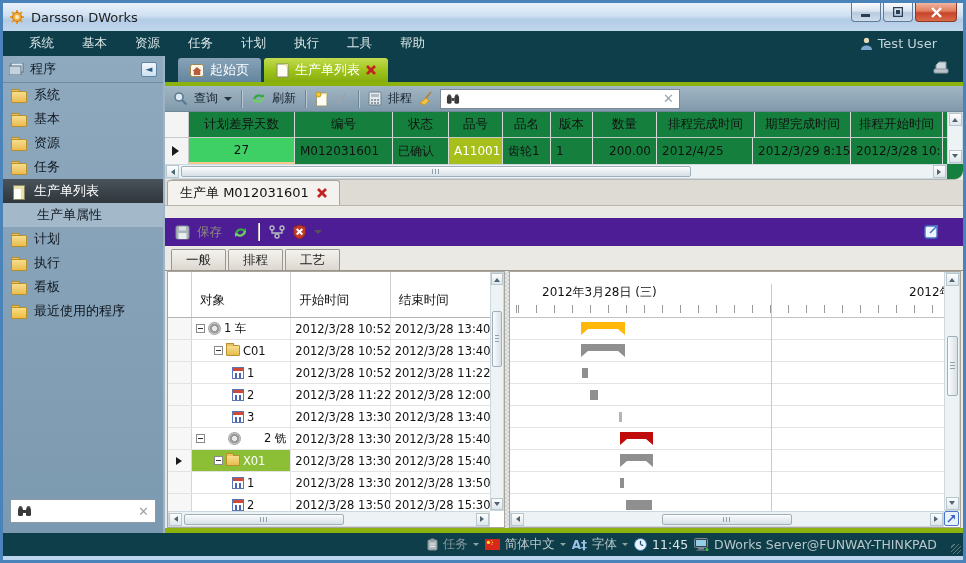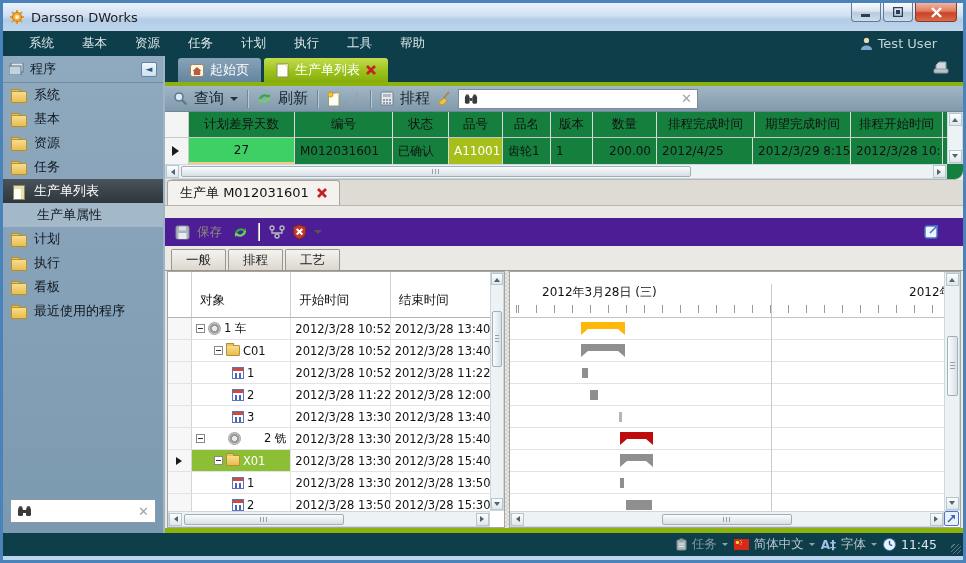--- a/index.html
+++ b/index.html
@@ -38,21 +38,21 @@
   .content{flex:1;display:flex;flex-direction:column;background:#ebe9e4;border-bottom:5px solid #8cb20e;min-width:0;}
   
   .tabstrip{height:26px;background:#0d3e49;display:flex;align-items:flex-end;padding-left:13px;position:relative;}
   .tab{height:24px;display:flex;align-items:center;gap:6px;padding:0 12px;font-size:13px;color:#fff;margin-right:3px;border-radius:3px 3px 0 0;}
   .tab.home{background:linear-gradient(#87a2b7,#64869f);}
   .tab.active-green{background:linear-gradient(#c3dc4e,#9cc21a 55%,#86ad0e);}
   .tabstrip-right-icon{position:absolute;right:14px;top:5px;}
   .greenline{height:4px;background:#8cb20e;}
   
   .toolbar{height:26px;background:linear-gradient(#a2b6c4,#8099ab);display:flex;align-items:center;padding:0 8px;gap:6px;border-bottom:1px solid #6e8798;}
-  .tb-label{font-size:15px;color:#16222c;}
+  .tb-label{font-size:12px;color:#16222c;}
   .tb-sep{width:1px;height:18px;background:#6e8798;margin:0 3px;box-shadow:1px 0 0 #b9c8d2;}
   .tb-caret{width:0;height:0;border:4px solid transparent;border-top-color:#24323c;margin-top:4px;}
   .tb-search{width:240px;height:20px;background:#fff;border:1px solid #7c8b95;display:flex;align-items:center;padding:0 5px;gap:5px;}
   .tb-search .spacer{flex:1;}
   .xglyph{color:#9aa4ab;font-weight:bold;font-size:13px;}
   
   .grid{position:relative;background:#15803d;border-bottom:1px solid #b5b5b5;border-radius:9px;}
   .grid-inner{margin-right:16px;}
   .g-header,.g-row{display:flex;height:26px;}
   .g-header{border-bottom:1px solid #c9c9c9;}
@@ -751,15 +751,27 @@
           <svg width="13" height="13" viewBox="0 0 13 13">
             <circle cx="6.5" cy="6.5" r="6" fill="#eaf3fb" stroke="#3a79b8"></circle>
             <g stroke="#22507e" stroke-width="1.3">
               <line x1="6.5" y1="6.5" x2="6.5" y2="2.8"></line>
               <line x1="6.5" y1="6.5" x2="9.2" y2="7.6"></line>
             </g>
           </svg>
         </span>
       <span style="color:#dce6e9;">11:45</span>
     </span>
+    <span class="sb-item">
+      <span>
+          <svg width="15" height="13">
+            <rect x="0.5" y="0.5" width="13" height="9" rx="1" fill="#33414a" stroke="#7c8c96"></rect>
+            <rect x="2" y="2" width="10" height="6" fill="#8fd0e8"></rect>
+            <rect x="4" y="10" width="6" height="1.6" fill="#7c8c96"></rect>
+            <rect x="2.5" y="11.5" width="9" height="1.4" fill="#5e6e78"></rect>
+            <circle cx="13" cy="11.5" r="1.5" fill="#3fc43f"></circle>
+          </svg>
+        </span>
+      <span>DWorks Server@FUNWAY-THINKPAD</span>
+    </span>
     <span class="sb-grip"></span>
   </div>
 </div>
 
 </body></html>

